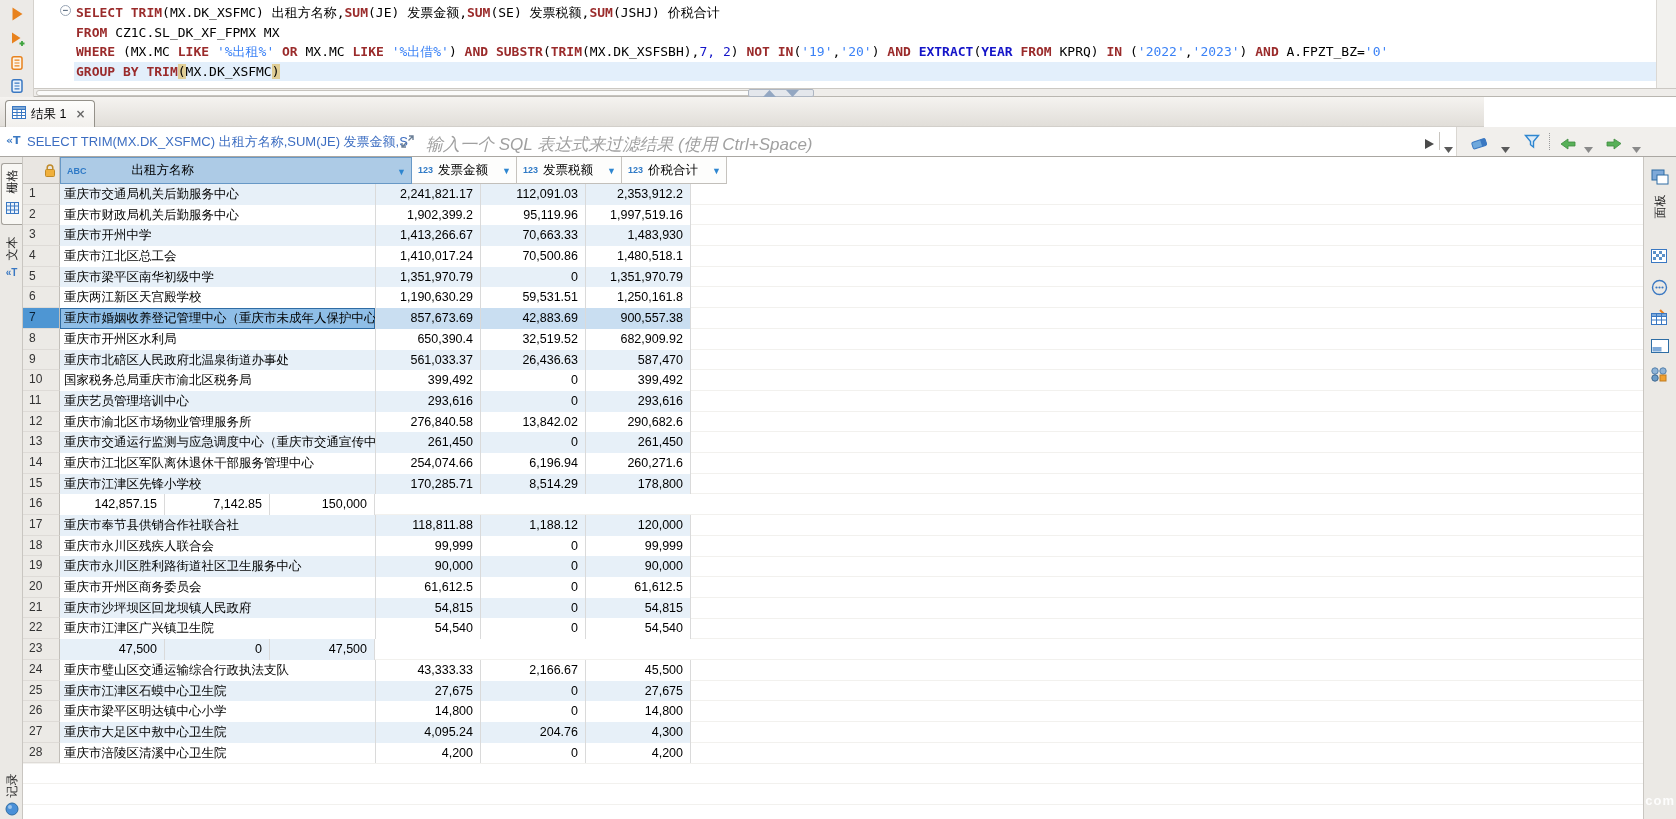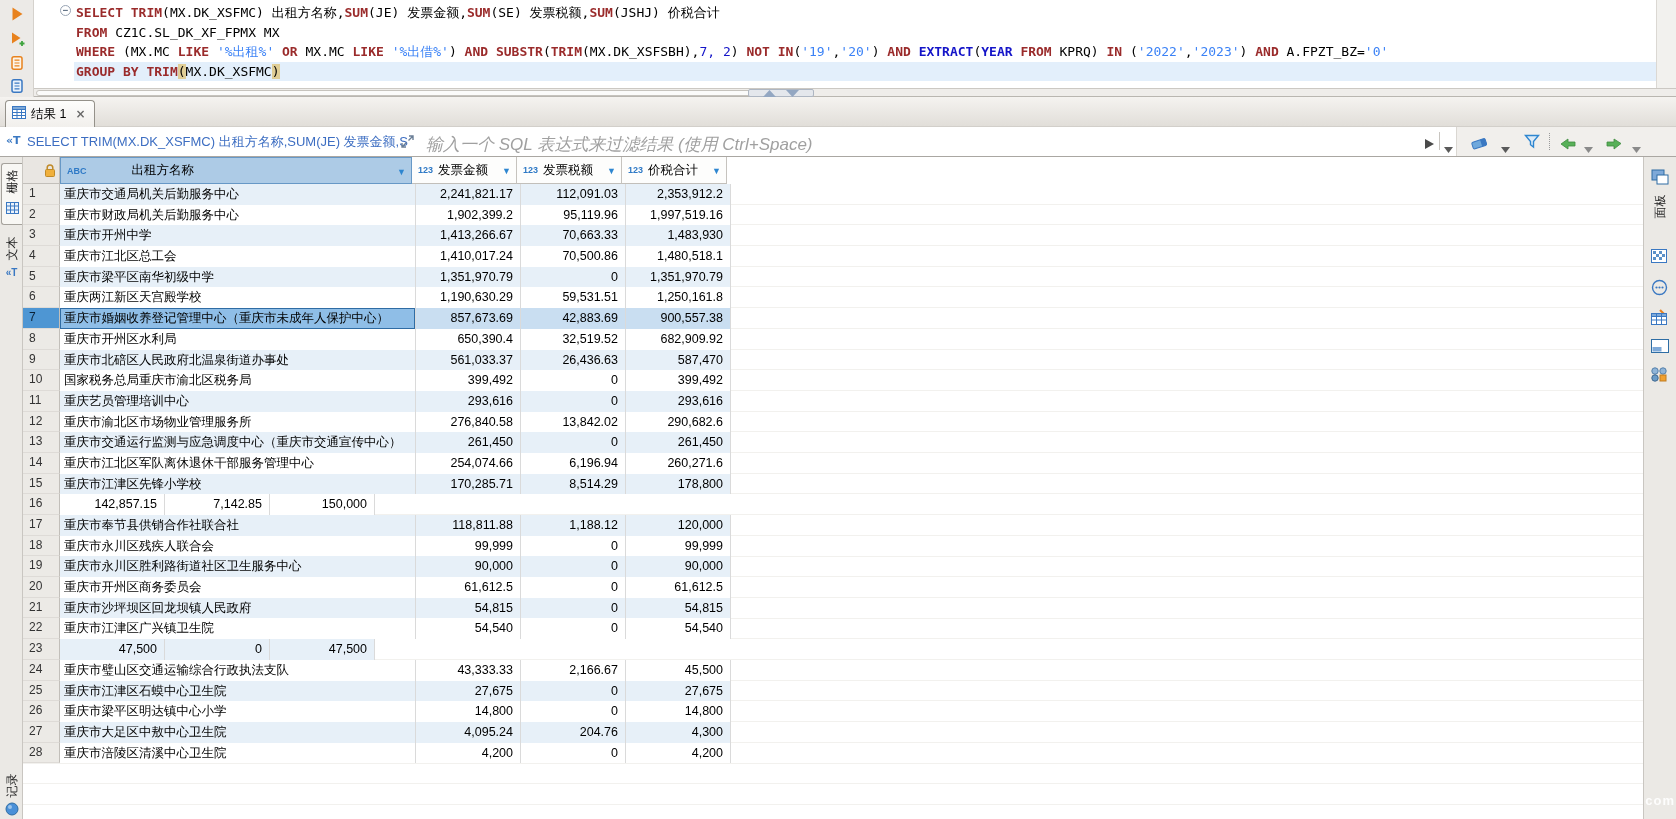--- a/index.html
+++ b/index.html
@@ -26,21 +26,21 @@
   .cur-line-bg{position:absolute;left:74px;right:20px;top:61.5px;height:19.5px;background:#E3EFFB;z-index:1;}
   .sql-overview{position:absolute;right:0;top:0;width:20px;height:88px;background:#F2F1EE;border-left:1px solid #DBD8D3;}
 
   
   .hscroll{position:absolute;left:34px;top:88px;right:0;height:9px;background:#EFEDEA;border-top:1px solid #CBC8C3;border-bottom:1px solid #B9B6B0;}
   .hthumb{position:absolute;left:2px;top:1px;width:730px;height:6px;background:#FBFBFA;border:1px solid #C6C3BD;border-radius:3px;}
   .sash{position:absolute;left:714px;top:0;width:66px;height:8px;background:#E4E7EC;border:1px solid #AEB6C2;border-radius:2px;
         display:flex;align-items:center;justify-content:center;gap:10px;cursor:pointer;}
 
   
-  .tabbar{position:absolute;left:0;top:97px;width:1676px;height:30px;
+  .tabbar{position:absolute;left:0;top:97px;width:1484px;height:30px;
           background:linear-gradient(#F5F3F0,#E1DED9);border-bottom:1px solid #D2CFCA;}
   .rtab{position:absolute;left:5px;top:3px;height:27px;padding:0 8px 0 6px;display:flex;align-items:center;gap:5px;
         background:linear-gradient(#FDFDFC,#F1EFEC);border:1px solid #94918A;border-bottom:none;border-radius:4px 4px 0 0;
         font-size:12.5px;cursor:pointer;}
   .tabclose{color:#6A6A6A;font:bold 12px "DejaVu Sans",sans-serif;margin-left:4px;cursor:pointer;}
 
   
   .filterbar{position:absolute;left:0;top:127px;width:1676px;height:30px;background:#fff;border-bottom:1px solid #AAA7A2;}
   .fb-icon{position:absolute;left:6px;top:7px;font:bold 11px "DejaVu Sans",sans-serif;color:#3A78C2;cursor:pointer;}
   .fb-expr{position:absolute;left:27px;top:6px;font-size:13px;color:#3D6EC2;white-space:nowrap;cursor:text;}
@@ -66,21 +66,21 @@
   .h-cell{height:27px;position:relative;background:#FDFDFC;border-right:1px solid #C6C3BE;border-bottom:1px solid #C2BFBA;
           display:flex;align-items:center;padding-left:6px;font-size:12.5px;cursor:pointer;}
   .h-cell.selcol{background:#ADCBE6;border:1px solid #6798C6;}
   .h-kind{font:bold 9px "Liberation Sans",sans-serif;color:#2E79C6;margin-right:5px;letter-spacing:0;}
   .h-sort{position:absolute;right:5px;top:9px;font-size:9px;color:#2E86D0;}
 
   .grid-rows{position:absolute;left:23px;top:184px;z-index:2;}
   .g-row{display:flex;height:20.7px;font-size:12.5px;cursor:pointer;}
   .g-num{width:37px;background:#ECEAE6;border-right:1px solid #C2BFBA;border-bottom:1px solid #DEDBD7;
          padding-left:6px;font-size:12px;color:#333;line-height:19.7px;}
-  .g-name{width:356px;padding:0 4px;line-height:20.7px;white-space:nowrap;overflow:hidden;border-right:1px solid #DADADA;}
+  .g-name{width:316px;padding:0 4px;line-height:20.7px;white-space:nowrap;overflow:hidden;border-right:1px solid #DADADA;}
   .g-val{width:105px;text-align:right;padding-right:7px;line-height:20.7px;border-right:1px solid #DADADA;}
   .g-row.odd .g-name,.g-row.odd .g-val{background:#E7F0F8;}
   .g-row.even .g-name,.g-row.even .g-val{background:#FFFFFF;}
   .g-row.sel .g-name,.g-row.sel .g-val{background:#C9DEF1;}
   .g-row.sel .g-num{background:#4E96D3;color:#0A2238;}
   .g-row.sel .g-name{background:#8FBEE7;box-shadow:inset 0 0 0 1px #2F6CA4;}
 
   .empty-lines{position:absolute;left:23px;right:33px;top:184px;bottom:0;z-index:1;
       background:repeating-linear-gradient(to bottom,transparent 0px,transparent 19.7px,#F2F1EE 19.7px,#F2F1EE 20.7px);}
 

